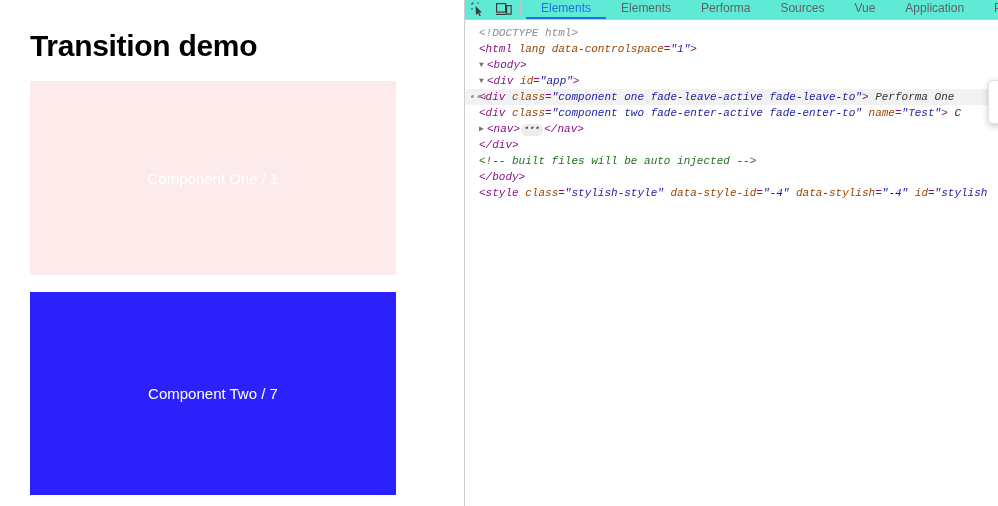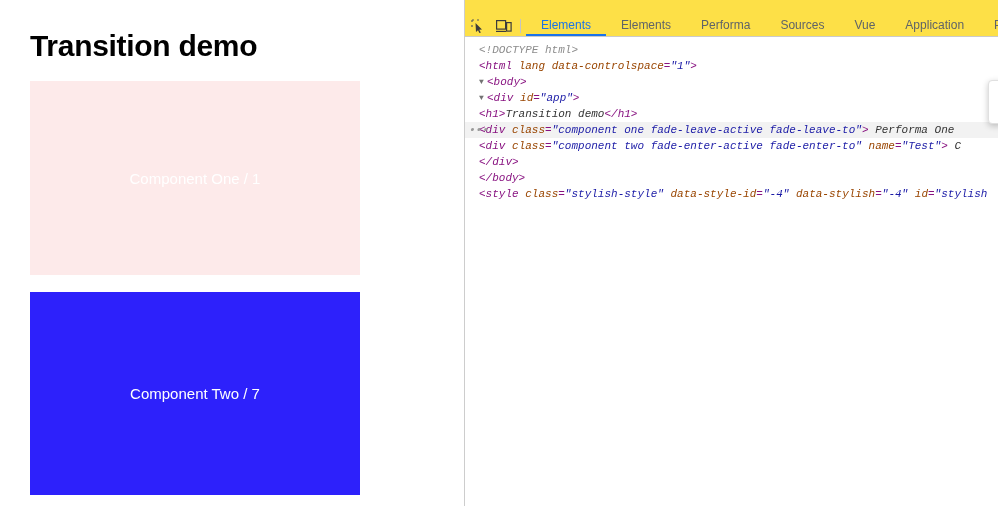--- a/index.html
+++ b/index.html
@@ -14,43 +14,43 @@
   #page-pane {
     position:absolute; left:0; top:0; width:464px; height:506px;
     background:#ffffff; overflow:hidden;
   }
   #page-title {
     font-size:30px; font-weight:bold; color:#000000;
     letter-spacing:-0.3px;
     position:absolute; left:30px; top:29px;
   }
   .component {
-    position:absolute; left:30px; width:330px;
+    position:absolute; left:30px; width:366px;
     display:flex; align-items:center; justify-content:center;
     color:#ffffff; font-size:15px;
   }
   .component.one {
     top:81px; height:194px;
     background:#fdeaea;
   }
   .component.two {
     top:292px; height:203px;
     background:#2d21fb;
   }
 
   
   #devtools {
     position:absolute; left:464px; top:0; width:534px; height:506px;
     background:#ffffff;
     border-left:1px solid #cdcdcd;
     overflow:hidden;
   }
   #dt-toolbar {
-    position:relative; height:37px; width:100%;
-    background:#fde047;
+    position:relative; height:20px; width:100%;
+    background:#5eead4;
     border-bottom:1px solid #cacaca;
     display:flex; align-items:flex-end;
   }
   .dt-icon-btn {
     width:26px; height:21px;
     display:flex; align-items:center; justify-content:center;
     flex:0 0 auto;
   }
   .dt-icon-btn svg { display:block; }
   .dt-sep {
@@ -187,38 +187,41 @@
 
     <div class="dom-row">
       <span class="content ind1"><span class="tri">▼</span><span class="tag">&lt;</span><span class="tag">body</span><span class="tag">&gt;</span></span>
     </div>
 
 
     <div class="dom-row">
       <span class="content ind2"><span class="tri">▼</span><span class="tag">&lt;</span><span class="tag">div</span><span class="attr"> </span><span class="attr">id</span><span class="tag">=</span><span class="val">"app"</span><span class="tag">&gt;</span></span>
     </div>
 
-    <div class="dom-row">
-      <span class="content ind4"><span class="tag">&lt;</span><span class="tag">h1</span><span class="tag">&gt;</span><span class="txt">Transition demo</span><span class="tag">&lt;/</span><span class="tag">h1</span><span class="tag">&gt;</span></span>
-    </div>
 
     <div class="dom-row highlight">
       <span class="gutter">•••</span>
       <span class="content ind4"><span class="tag">&lt;</span><span class="tag">div</span><span class="attr"> </span><span class="attr">class</span><span class="tag">=</span><span class="val">"component one fade-leave-active fade-leave-to"</span><span class="tag">&gt;</span><span class="txt"> </span><span class="txt">Performa One</span></span>
     </div>
 
     <div class="dom-row">
       <span class="content ind4"><span class="tag">&lt;</span><span class="tag">div</span><span class="attr"> </span><span class="attr">class</span><span class="tag">=</span><span class="val">"component two fade-enter-active fade-enter-to"</span><span class="attr"> </span><span class="attr">name</span><span class="tag">=</span><span class="val">"Test"</span><span class="tag">&gt;</span><span class="txt"> </span><span class="txt">C</span></span>
     </div>
 
+    <div class="dom-row">
+      <span class="content ind3"><span class="tri">▶</span><span class="tag">&lt;</span><span class="tag">nav</span><span class="tag">&gt;</span><span class="ellip">•••</span><span class="tag">&lt;/</span><span class="tag">nav</span><span class="tag">&gt;</span></span>
+    </div>
 
     <div class="dom-row">
       <span class="content ind3"><span class="tag">&lt;/div&gt;</span></span>
     </div>
 
+    <div class="dom-row">
+      <span class="content ind3"><span class="com">&lt;!-- built files will be auto injected --&gt;</span></span>
+    </div>
 
     <div class="dom-row">
       <span class="content ind2"><span class="tag">&lt;/body&gt;</span></span>
     </div>
 
     <div class="dom-row">
       <span class="content ind2"><span class="tag">&lt;</span><span class="tag">style</span><span class="attr"> </span><span class="attr">class</span><span class="tag">=</span><span class="val">"stylish-style"</span><span class="attr"> </span><span class="attr">data-style-id</span><span class="tag">=</span><span class="val">"-4"</span><span class="attr"> </span><span class="attr">data-stylish</span><span class="tag">=</span><span class="val">"-4"</span><span class="attr"> </span><span class="attr">id</span><span class="tag">=</span><span class="val">"stylish</span></span>
     </div>
 
 

